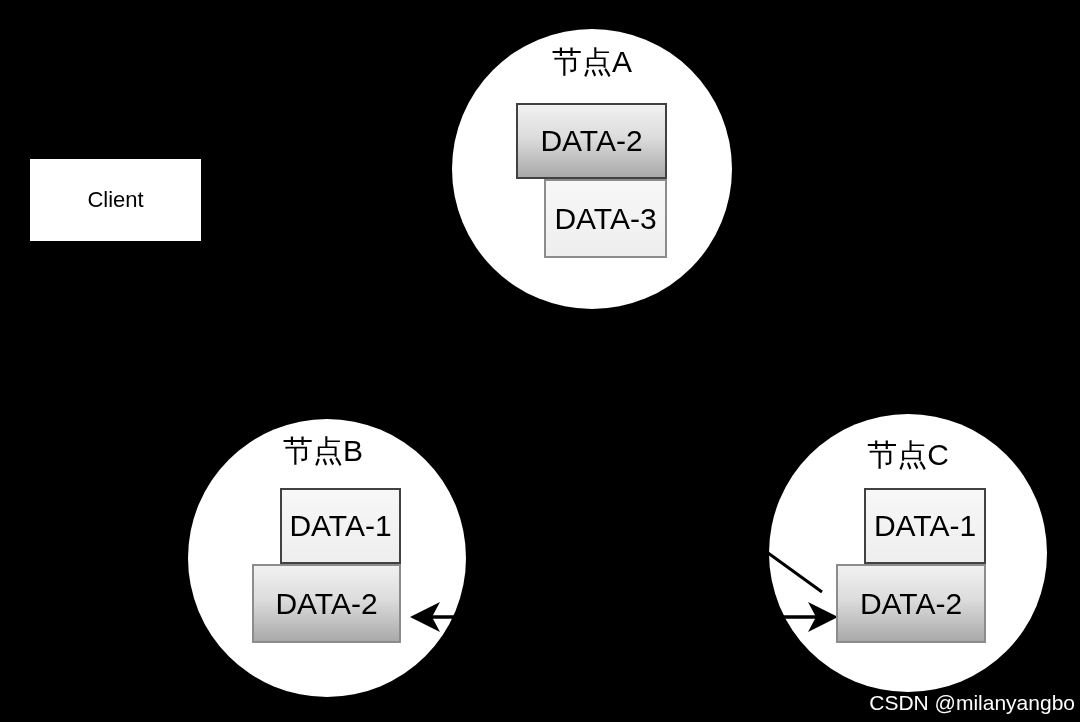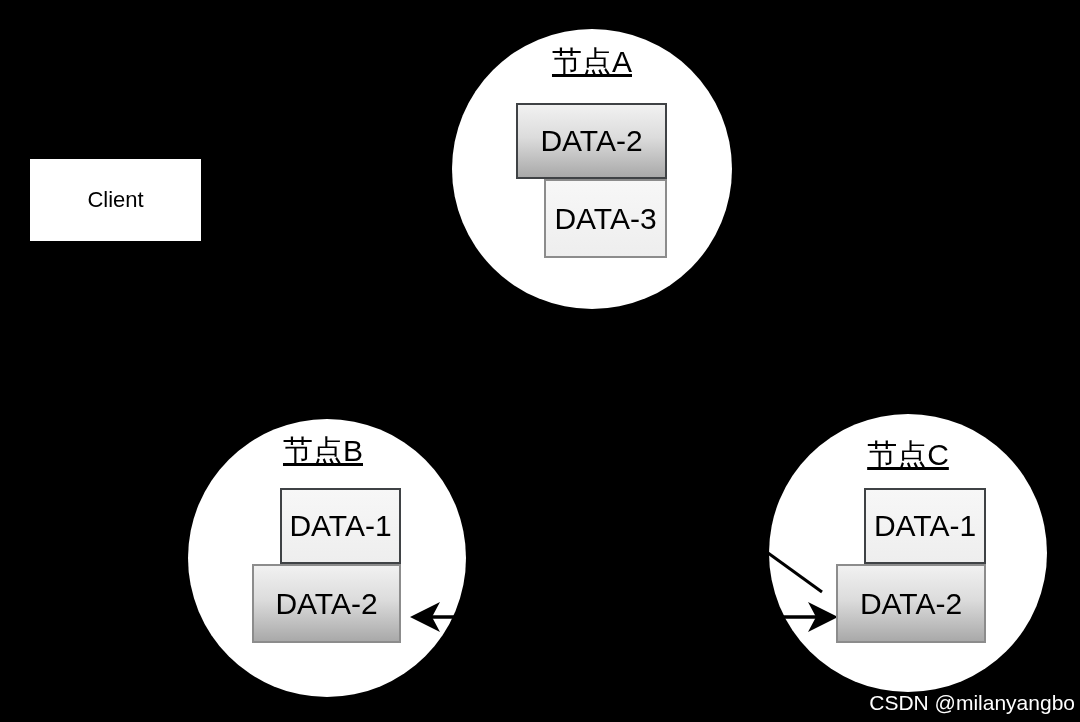--- a/index.html
+++ b/index.html
@@ -34,21 +34,20 @@
   }
 
   
   .node-label {
     position: absolute;
     z-index: 3;
     text-align: center;
     font-size: 30px;
     line-height: 34px;
     color: #000000;
-    text-decoration: underline;
   }
   .label-a { left: 452px; top: 45px;  width: 280px; }
   .label-b { left: 184px; top: 434px; width: 278px; }
   .label-c { left: 769px; top: 438px; width: 278px; }
 
   
   .stack {
     position: absolute;
     z-index: 3;
     display: flex;

